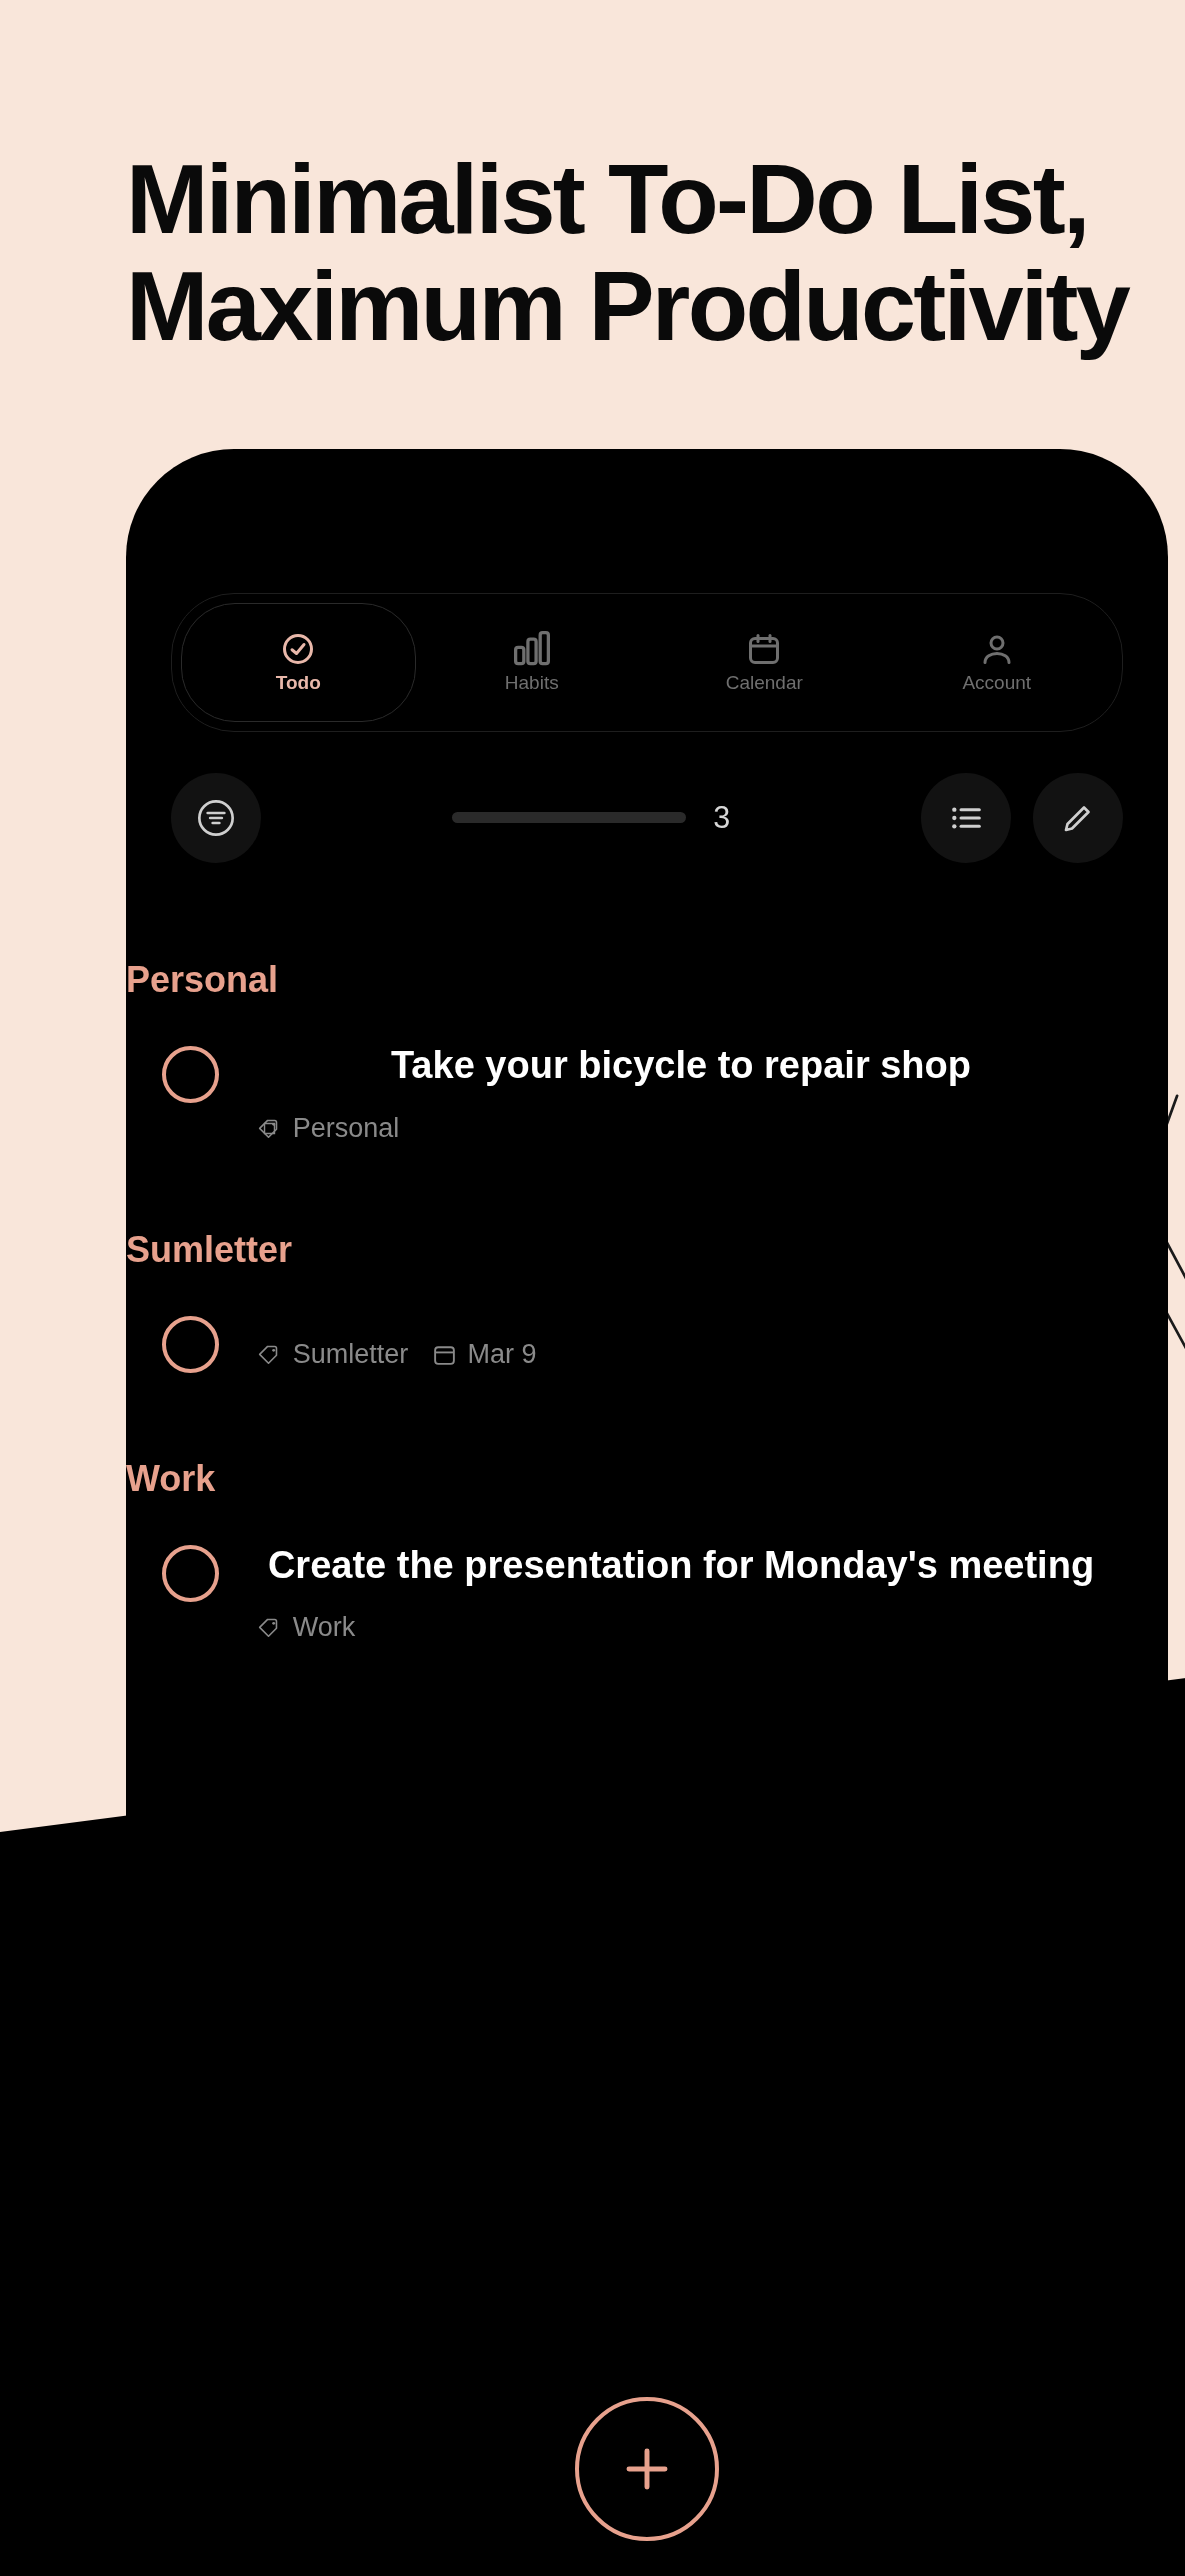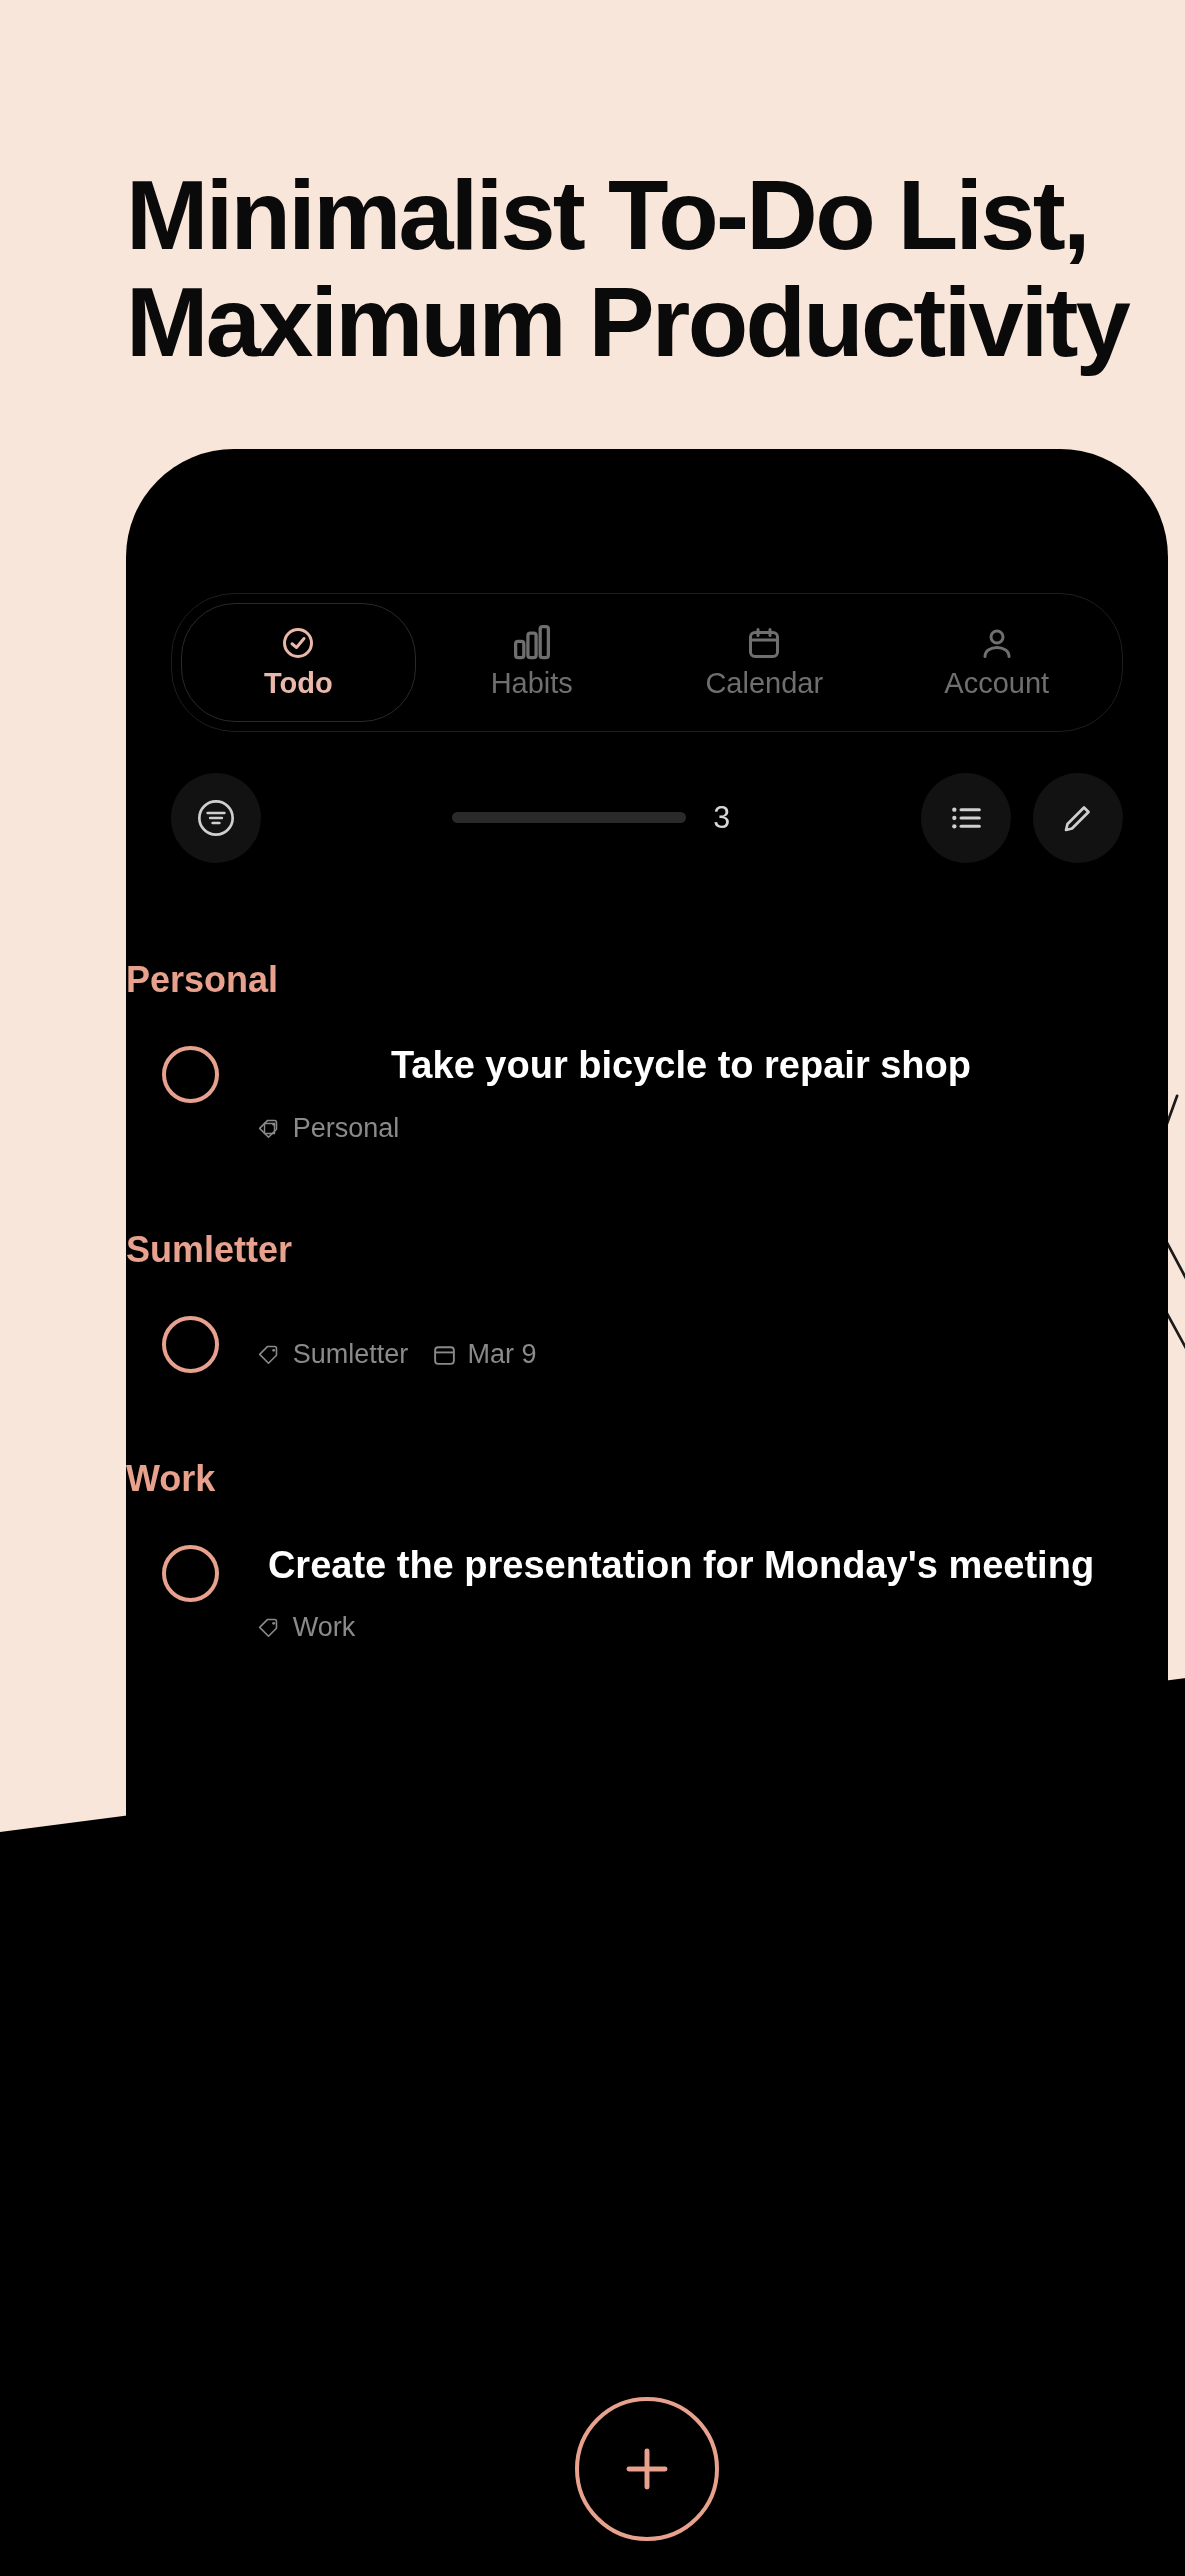--- a/index.html
+++ b/index.html
@@ -29,21 +29,21 @@
     width: 287px;
     height: 377px;
     z-index: 2;
     pointer-events: none;
   }
 
   
   .headline {
     position: absolute;
     left: 126px;
-    top: 162px;
+    top: 146px;
     z-index: 3;
     font-weight: 900;
     font-size: 99px;
     line-height: 1.08;
     color: #0a0a0a;
     letter-spacing: -2.7px;
     font-stretch: condensed;
   }
 
   
@@ -72,21 +72,21 @@
     margin: 0 0 36px 0;
   }
   .segnav .tab {
     flex: 1;
     display: flex;
     flex-direction: column;
     align-items: center;
     justify-content: center;
     gap: 5.4px;
     color: #6f6f6f;
-    font-size: 29px;
+    font-size: 19px;
     border-radius: 54px;
   }
   .segnav .tab.active {
     border: 1.8px solid #2a2a2a;
     color: #e9b8aa;
     font-weight: 600;
   }
   .segnav .tab svg { display: block; }
   .segnav .tab.active .tablabel { color: #e9b8aa; }
 

